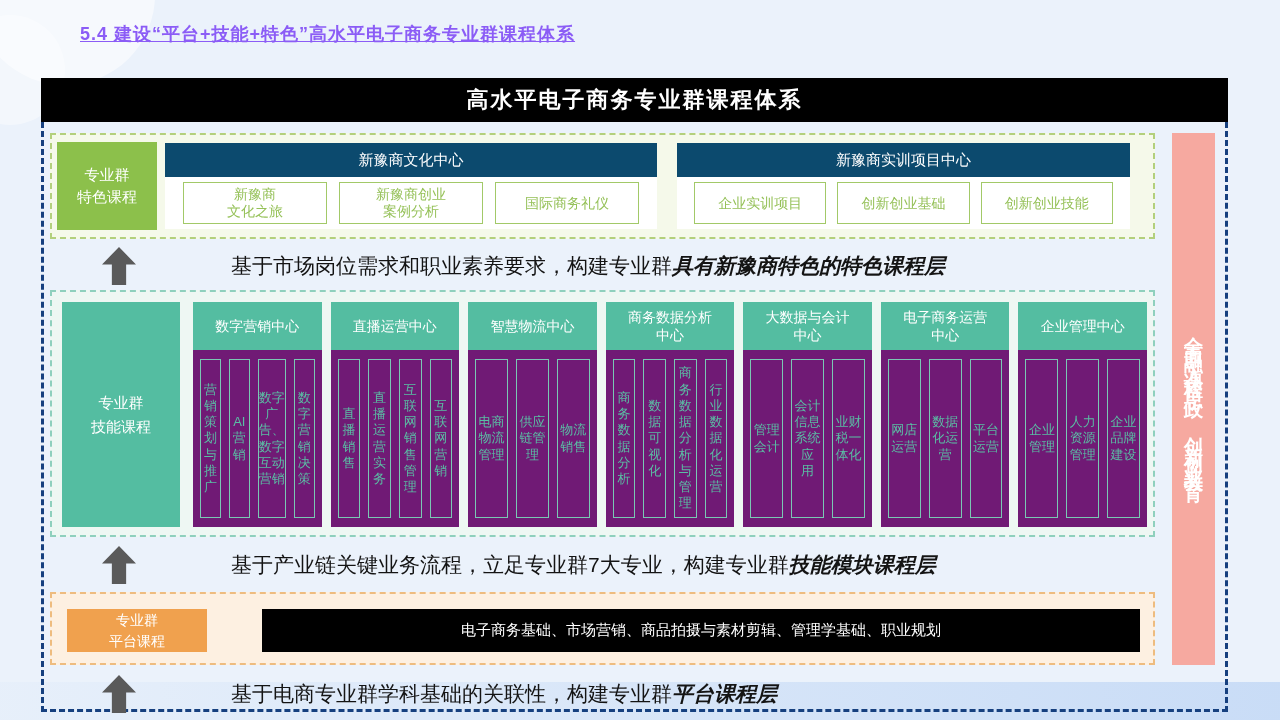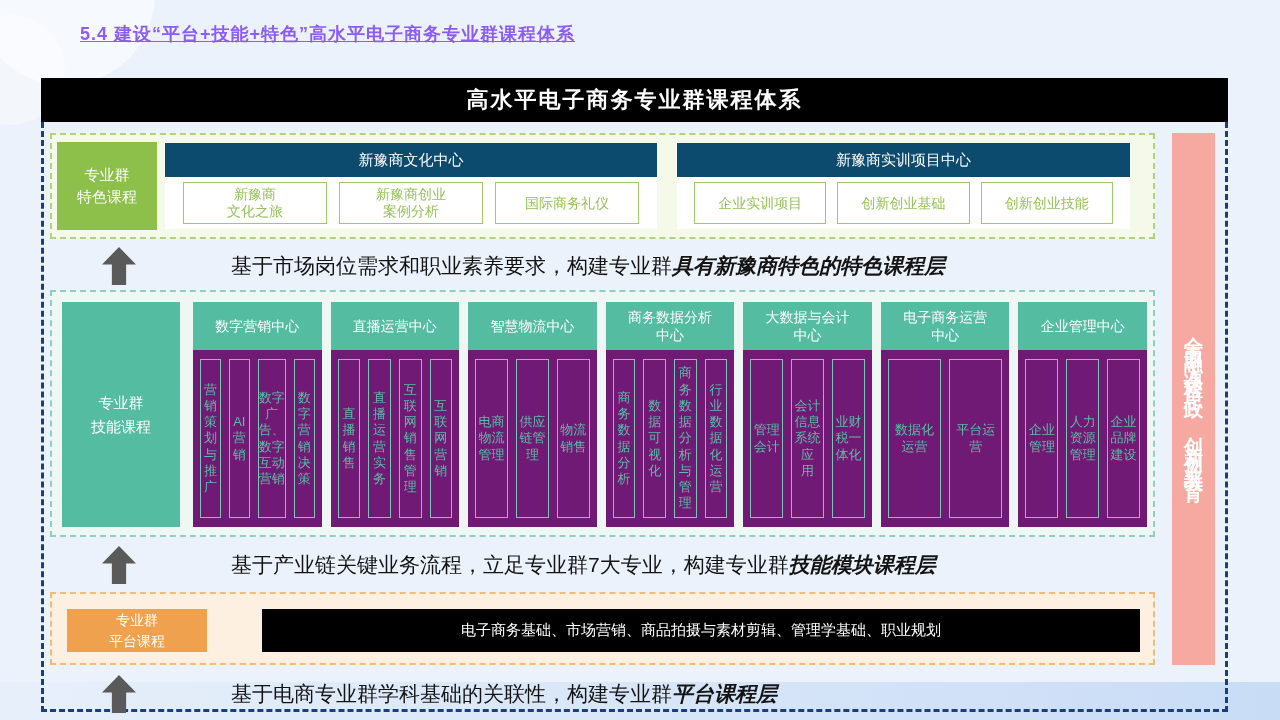--- a/index.html
+++ b/index.html
@@ -180,20 +180,21 @@
         <div class="t-box pre">会计信息系统应
 用</div>
         <div class="t-box pre">业财税一体化</div>
       </div>
     </div>
 
     <div class="col">
       <div class="col-header pre">电子商务运营
 中心</div>
       <div class="col-body">
+        <div class="t-box pre">网店运营</div>
         <div class="t-box pre">数据化运营</div>
         <div class="t-box pre">平台运营</div>
       </div>
     </div>
 
     <div class="col">
       <div class="col-header pre">企业管理中心</div>
       <div class="col-body">
         <div class="t-box pre">企业管理</div>
         <div class="t-box pre">人力资源管理</div>

